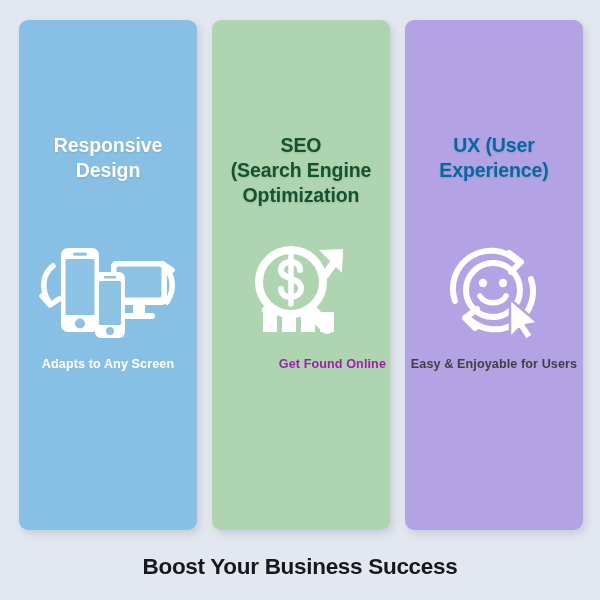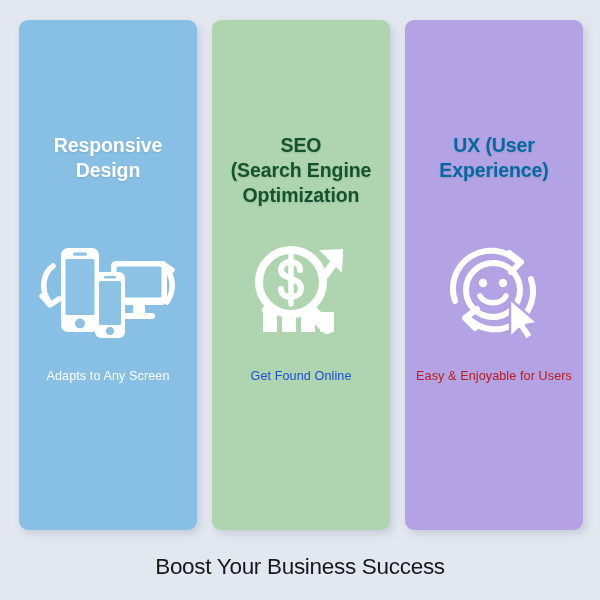--- a/index.html
+++ b/index.html
@@ -74,33 +74,32 @@
     display: block;
   }
   .card-caption {
     position: absolute;
     left: 4px;
     right: 4px;
     top: 337px;
     text-align: center;
     color: #ffffff;
     font-size: 12.6px;
-    font-weight: normal;
+    font-weight: bold;
     letter-spacing: 0.1px;
-    margin-top: 12px;
   }
   .footer-title {
     position: absolute;
     left: 0;
     right: 0;
     top: 554px;
     text-align: center;
     color: #17181c;
     font-size: 22.5px;
-    font-weight: normal;
+    font-weight: bold;
     letter-spacing: -0.3px;
   }
 </style>
 </head>
 <body style="background: rgb(227, 232, 240);">
 
 <div id="infographic">
 
   <div class="cards-row">
 
@@ -154,21 +153,21 @@
 
           <circle cx="42" cy="42" r="32" fill="#aed5af"></circle>
           <circle cx="42" cy="42" r="32" stroke="#ffffff" stroke-width="8" fill="none"></circle>
 
           <rect x="62" y="62" width="36" height="13" rx="6.5" fill="#ffffff" transform="rotate(45 62 62)"></rect>
 
           <path d="M51 30 C51 25 47 22 42 22 C36 22 32 25 32 30 C32 40 52 37 52 48 C52 54 47 57 42 57 C36 57 32 54 32 49" stroke="#ffffff" stroke-width="6" stroke-linecap="round" fill="none"></path>
           <line x1="42" y1="16" x2="42" y2="64" stroke="#ffffff" stroke-width="5.5" stroke-linecap="round"></line>
         </svg>
       </div>
-      <div class="card-caption" style="color: #1d4ed8;">Get Found Online</div>
+      <div class="card-caption" style="color: #a21caf; text-align: right;">Get Found Online</div>
     </div>
 
     <div class="card">
       <div class="card-inner" style="background: rgb(179, 163, 228);"></div>
       <div class="card-title" style="color: #0369a1;">UX (User
 Experience)</div>
       <div class="card-icon">
         <svg width="106" height="102" viewBox="0 0 106 102" fill="none" xmlns="http://www.w3.org/2000/svg">
 
           <path d="M14 62 A38 38 0 0 1 76 22" stroke="#ffffff" stroke-width="6" stroke-linecap="round" fill="none"></path>
@@ -179,20 +178,20 @@
           <circle cx="52" cy="51" r="27" stroke="#ffffff" stroke-width="6" fill="none"></circle>
 
           <circle cx="42" cy="44" r="4.2" fill="#ffffff"></circle>
           <circle cx="62" cy="44" r="4.2" fill="#ffffff"></circle>
 
           <path d="M39 57 C44 66 60 66 65 57" stroke="#ffffff" stroke-width="5.5" stroke-linecap="round" fill="none"></path>
 
           <path d="M69 60 L69 99 L78 90 L85 101 L92 96 L85 86 L97 84 Z" fill="#ffffff" stroke="#b3a3e4" stroke-width="2.5" stroke-linejoin="round"></path>
         </svg>
       </div>
-      <div class="card-caption" style="color: #b91c1c;">Easy &amp; Enjoyable for Users</div>
+      <div class="card-caption" style="color: #404040;">Easy &amp; Enjoyable for Users</div>
     </div>
 
   </div>
 
   <div class="footer-title" style="color: rgb(23, 24, 28);">Boost Your Business Success</div>
 
 </div>
 
 </body></html>

